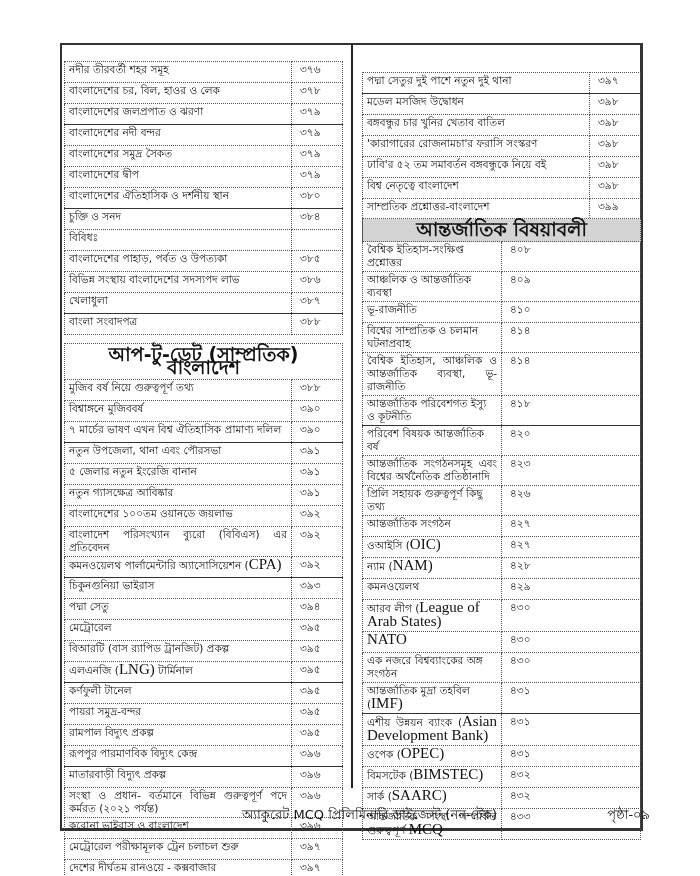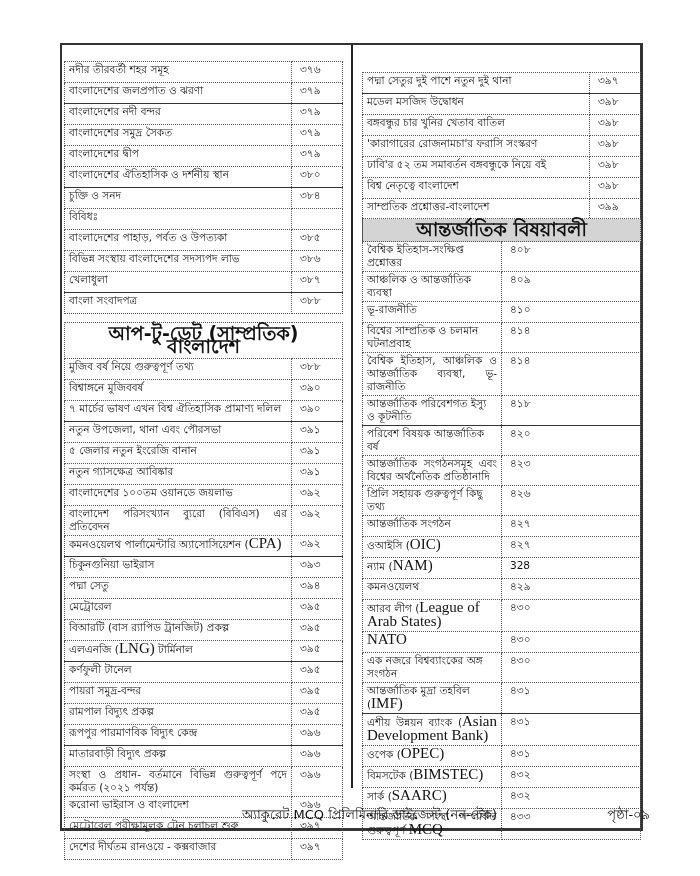--- a/index.html
+++ b/index.html
@@ -45,20 +45,24 @@
 <div class="page-frame"></div>
 <div class="col-divider"></div>
 
 <table class="toc left-table">
   <tbody id="left-body">
       <tr class="row">
         <td class="title">নদীর তীরবর্তী শহর সমূহ</td>
         <td class="num">৩৭৬</td>
       </tr>
       <tr class="row">
+        <td class="title">বাংলাদেশের চর, বিল, হাওর ও লেক</td>
+        <td class="num">৩৭৮</td>
+      </tr>
+      <tr class="row">
         <td class="title">বাংলাদেশের জলপ্রপাত ও ঝরণা</td>
         <td class="num">৩৭৯</td>
       </tr>
       <tr class="row thick">
         <td class="title">বাংলাদেশের নদী বন্দর</td>
         <td class="num">৩৭৯</td>
       </tr>
       <tr class="row">
         <td class="title">বাংলাদেশের সমুদ্র সৈকত</td>
         <td class="num">৩৭৯</td>
@@ -276,21 +280,21 @@
       <tr class="row">
         <td class="title">আন্তর্জাতিক সংগঠন</td>
         <td class="num">৪২৭</td>
       </tr>
       <tr class="row">
         <td class="title">ওআইসি (<span class="latin">OIC)</span></td>
         <td class="num">৪২৭</td>
       </tr>
       <tr class="row">
         <td class="title">ন্যাম (<span class="latin">NAM)</span></td>
-        <td class="num">328</td>
+        <td class="num">৪২৮</td>
       </tr>
       <tr class="row">
         <td class="title">কমনওয়েলথ</td>
         <td class="num">৪২৯</td>
       </tr>
       <tr class="row">
         <td class="title">আরব লীগ (<span class="latin">League of Arab States)</span></td>
         <td class="num">৪৩০</td>
       </tr>
       <tr class="row">

